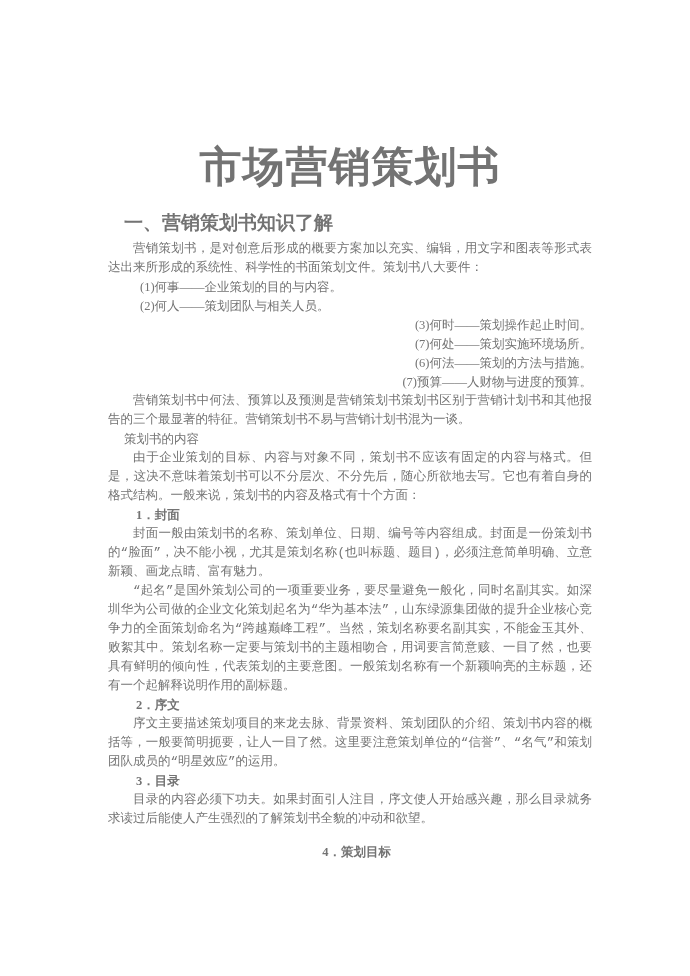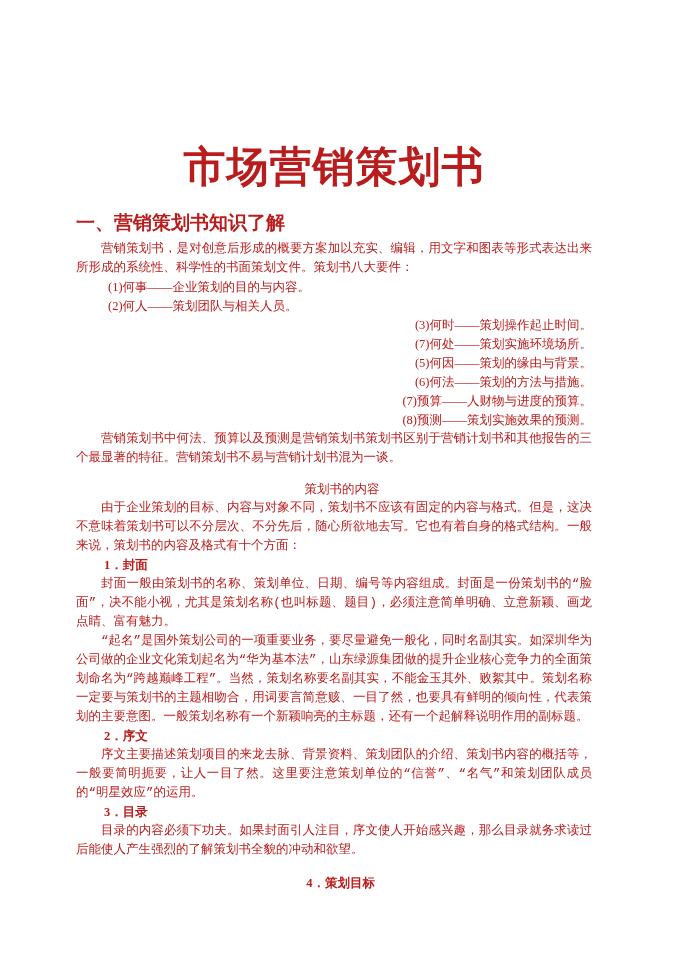--- a/index.html
+++ b/index.html
@@ -6,63 +6,62 @@
     margin: 0;
     padding: 0;
     background: #ffffff;
   }
   .page {
     position: relative;
     width: 690px;
     height: 976px;
     background: #ffffff;
     box-sizing: border-box;
-    padding: 145px 98px 0 76px;
+    padding: 145px 98px 0 108px;
     overflow: hidden;
     font-family: "Liberation Serif", "DejaVu Serif", serif;
-    color: #b91c1c;
+    color: #737373;
   }
   .doc-title {
     text-align: center;
     font-size: 42px;
     font-weight: bold;
     line-height: 1.08;
     letter-spacing: 1px;
     margin: 0 0 22px 0;
   }
   .content .block {
     font-size: 12.5px;
     line-height: 19px;
     text-align: justify;
     margin: 0;
   }
   .content .h2 {
     font-size: 19px;
     font-weight: bold;
     line-height: 1.2;
     text-align: left;
-    margin: 0 0 5px 0;
+    margin: 0 0 5px 16px;
   }
   .content .para {
     text-indent: 2em;
     font-family: Liberation Mono, monospace;
   }
   .content .li1 {
     padding-left: 6px;
     text-align: left;
     margin-left: 26px;
   }
   .content .li2 {
     padding-left: 26px;
     text-align: right;
   }
   .content .label {
     padding-left: 16px;
-    margin-top: 12px;
-    text-align: center;
+    text-align: left;
   }
   .content .num {
     padding-left: 28px;
     font-weight: bold;
     text-align: left;
   }
   .content .num4 {
     padding-left: 13px;
     font-weight: bold;
     margin-top: 14px;
@@ -74,24 +73,22 @@
 
 <div class="page">
   <h1 class="doc-title">市场营销策划书</h1>
   <div class="content">
       <div class="block h2">一、营销策划书知识了解</div>
       <div class="block para">营销策划书，是对创意后形成的概要方案加以充实、编辑，用文字和图表等形式表达出来所形成的系统性、科学性的书面策划文件。策划书八大要件：</div>
       <div class="block li1">(1)何事——企业策划的目的与内容。</div>
       <div class="block li1">(2)何人——策划团队与相关人员。</div>
       <div class="block li2">(3)何时——策划操作起止时间。</div>
       <div class="block li2">(7)何处——策划实施环境场所。</div>
-      <div class="block li2">(5)何因——策划的缘由与背景。</div>
       <div class="block li2">(6)何法——策划的方法与措施。</div>
       <div class="block li2">(7)预算——人财物与进度的预算。</div>
-      <div class="block li2">(8)预测——策划实施效果的预测。</div>
       <div class="block para">营销策划书中何法、预算以及预测是营销策划书策划书区别于营销计划书和其他报告的三个最显著的特征。营销策划书不易与营销计划书混为一谈。</div>
       <div class="block label">策划书的内容</div>
       <div class="block para">由于企业策划的目标、内容与对象不同，策划书不应该有固定的内容与格式。但是，这决不意味着策划书可以不分层次、不分先后，随心所欲地去写。它也有着自身的格式结构。一般来说，策划书的内容及格式有十个方面：</div>
       <div class="block num">1．封面</div>
       <div class="block para">封面一般由策划书的名称、策划单位、日期、编号等内容组成。封面是一份策划书的“脸面”，决不能小视，尤其是策划名称(也叫标题、题目)，必须注意简单明确、立意新颖、画龙点睛、富有魅力。</div>
       <div class="block para">“起名”是国外策划公司的一项重要业务，要尽量避免一般化，同时名副其实。如深圳华为公司做的企业文化策划起名为“华为基本法”，山东绿源集团做的提升企业核心竞争力的全面策划命名为“跨越巅峰工程”。当然，策划名称要名副其实，不能金玉其外、败絮其中。策划名称一定要与策划书的主题相吻合，用词要言简意赅、一目了然，也要具有鲜明的倾向性，代表策划的主要意图。一般策划名称有一个新颖响亮的主标题，还有一个起解释说明作用的副标题。</div>
       <div class="block num">2．序文</div>
       <div class="block para">序文主要描述策划项目的来龙去脉、背景资料、策划团队的介绍、策划书内容的概括等，一般要简明扼要，让人一目了然。这里要注意策划单位的“信誉”、“名气”和策划团队成员的“明星效应”的运用。</div>
       <div class="block num">3．目录</div>
       <div class="block para">目录的内容必须下功夫。如果封面引人注目，序文使人开始感兴趣，那么目录就务求读过后能使人产生强烈的了解策划书全貌的冲动和欲望。</div>

